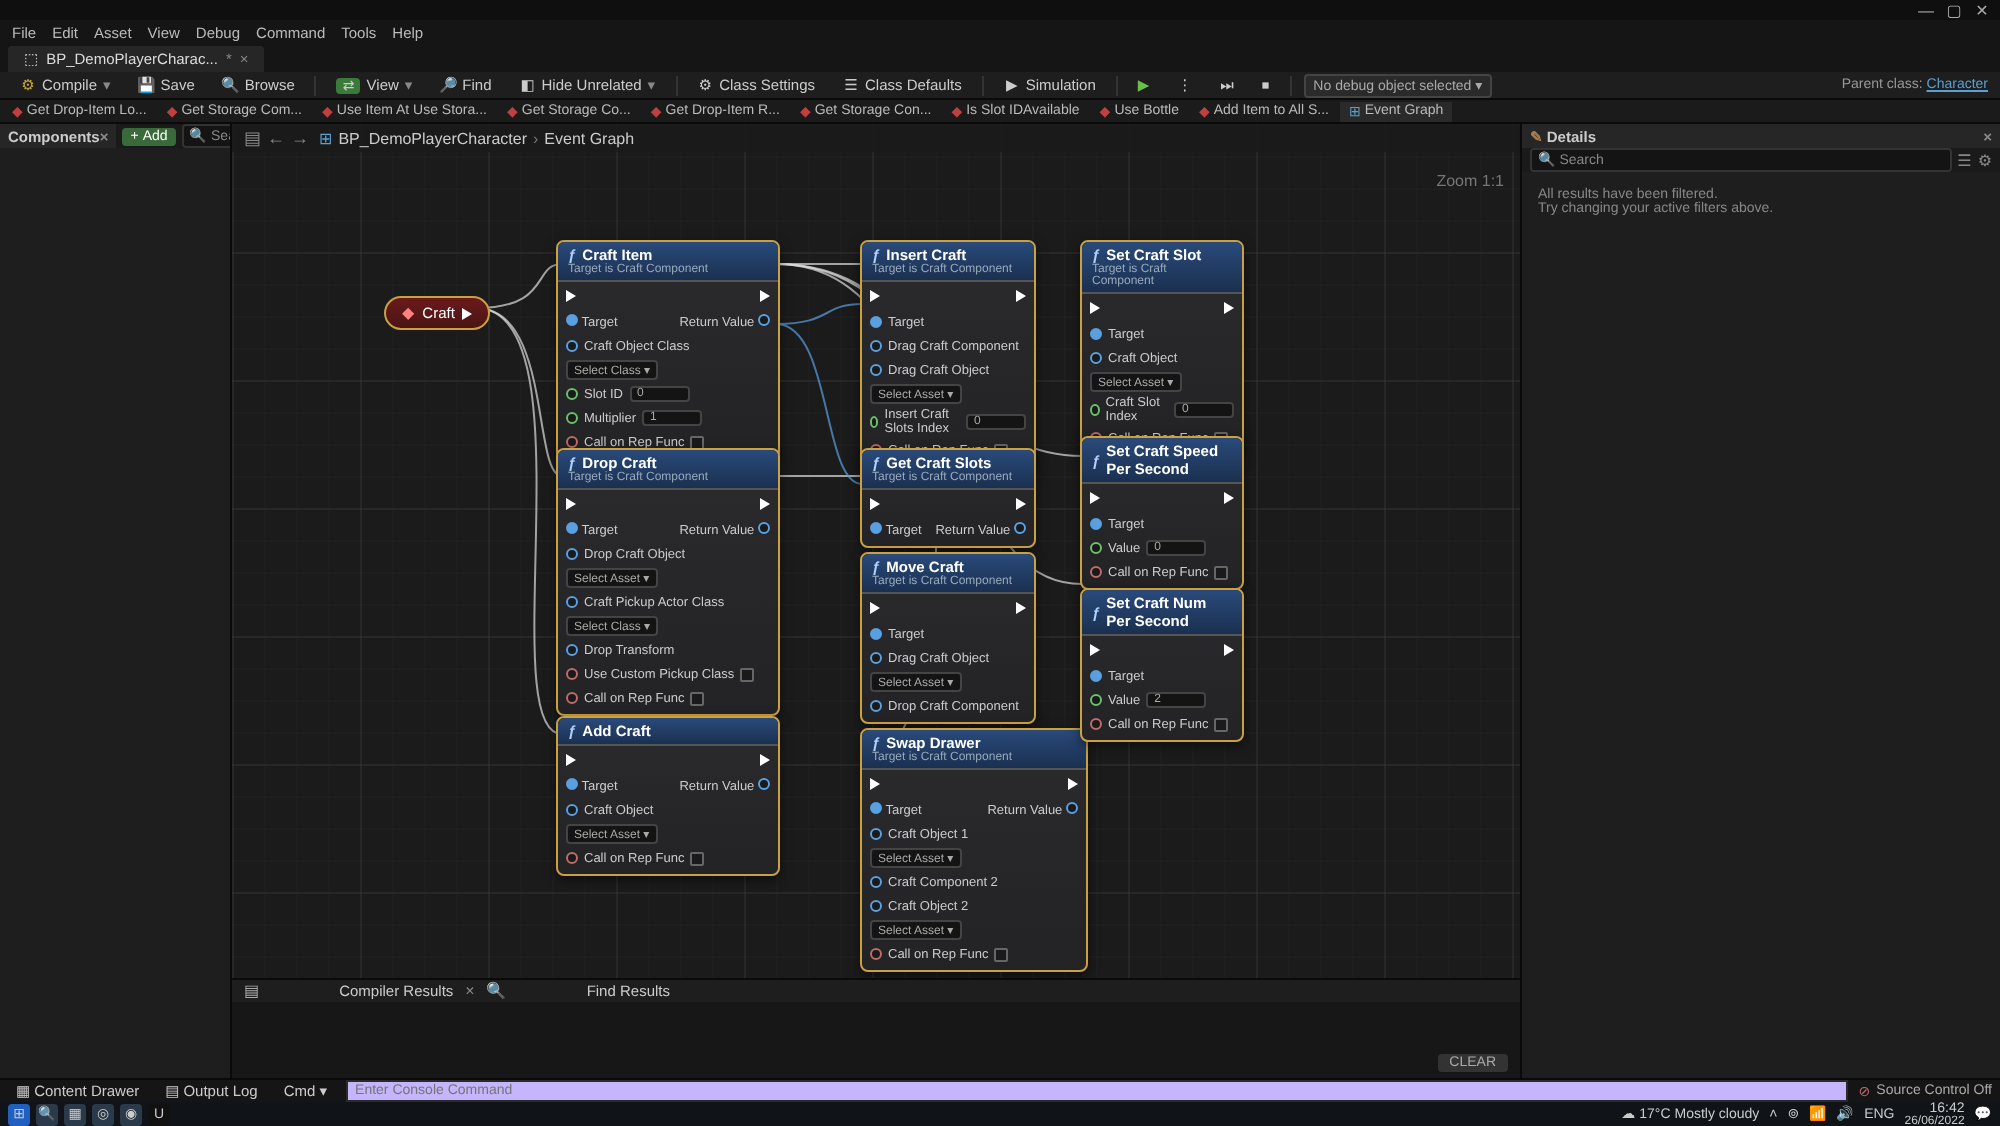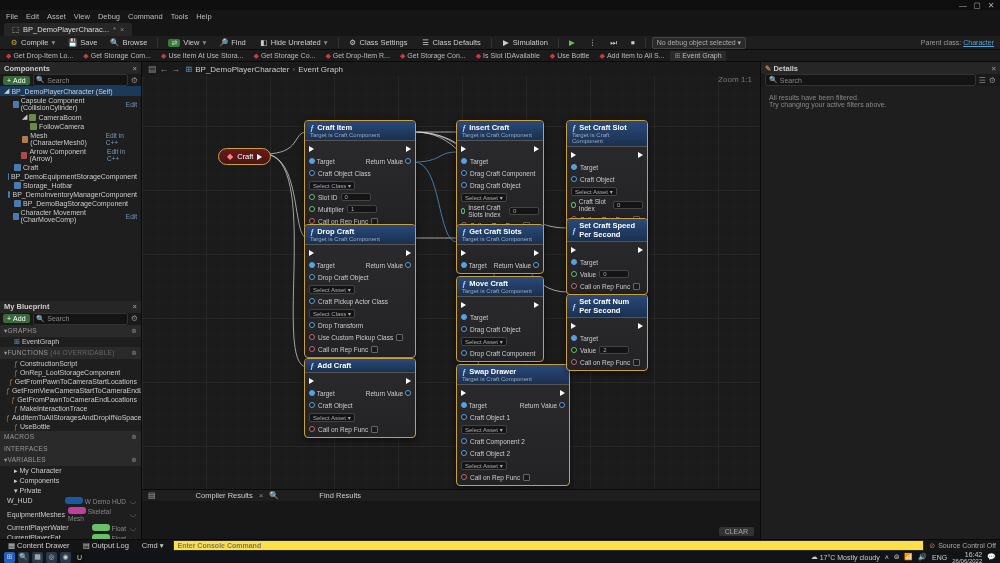--- a/index.html
+++ b/index.html
@@ -29,21 +29,21 @@
 .parent-class { margin-left: auto; font-size: 7px; color: #999; }
 .parent-class .link { color: #5aa0d0; text-decoration: underline; cursor: pointer; }
 
 .secondbar { height: 12px; background: #1b1b1b; display: flex; align-items: center; gap: 2px; padding: 0 2px; border-bottom: 1px solid #0a0a0a; }
 .sec-btn { display: flex; align-items: center; gap: 2px; padding: 1px 4px; font-size: 7px; color: #bbb; cursor: pointer; }
 .sec-btn .ev { color: #c04040; }
 
 .main-layout { display: flex; height: calc(563px - 10px - 12px - 14px - 14px - 12px - 12px - 12px); }
 
 
-.left-panel { width: 142px; background: #1e1e1e; border-right: 1px solid #0a0a0a; display: flex; flex-direction: column; overflow: hidden; }
+.left-panel { width: 116px; background: #1e1e1e; border-right: 1px solid #0a0a0a; display: flex; flex-direction: row; overflow: hidden; }
 .panel-header { height: 12px; background: #262626; display: flex; align-items: center; padding: 0 4px; font-size: 7.5px; color: #ccc; font-weight: 600; }
 .panel-header .x { margin-left: auto; color: #888; cursor: pointer; }
 .panel-toolbar { height: 12px; background: #1a1a1a; display: flex; align-items: center; gap: 3px; padding: 0 3px; }
 .add-btn { background: #3a6a3a; color: #fff; padding: 1px 4px; border-radius: 2px; font-size: 7px; display: flex; align-items: center; gap: 2px; cursor: pointer; }
 .search-mini { flex: 1; background: #141414; border: 1px solid #333; border-radius: 2px; padding: 1px 3px; font-size: 7px; color: #888; display: flex; align-items: center; gap: 2px; }
 .tree { flex: 1; overflow-y: auto; font-size: 7px; }
 .tree-item { display: flex; align-items: center; padding: 1px 4px; gap: 2px; cursor: pointer; color: #ccc; }
 .tree-item.sel { background: #1b3a5a; }
 .tree-item .indent1 { width: 8px; }
 .tree-item .indent2 { width: 16px; }
@@ -74,21 +74,21 @@
     linear-gradient(rgba(40,40,40,.25) 1px, transparent 1px),
     linear-gradient(90deg, rgba(40,40,40,.25) 1px, transparent 1px);
   background-size: 64px 64px, 64px 64px, 16px 16px, 16px 16px;
   overflow: hidden;
 }
 .graph-toolbar { position: absolute; top: 0; left: 0; right: 0; height: 14px; background: rgba(26,26,26,.85); display: flex; align-items: center; gap: 5px; padding: 0 6px; z-index: 10; }
 .graph-nav { display: flex; gap: 3px; }
 .graph-nav span { color: #888; cursor: pointer; font-size: 9px; }
 .breadcrumb { font-size: 8px; color: #ccc; display: flex; align-items: center; gap: 3px; }
 .breadcrumb .sep { color: #777; }
-.zoom-label { position: absolute; top: 13px; right: 8px; font-size: 8px; color: #777; }
+.zoom-label { position: absolute; top: 24px; right: 8px; font-size: 8px; color: #777; }
 .blueprint-watermark { position: absolute; right: 12px; bottom: 12px; font-size: 26px; font-weight: 800; color: rgba(140,160,180,.18); letter-spacing: 1px; }
 
 
 .node { position: absolute; border: 1px solid #caa040; border-radius: 4px; background: linear-gradient(180deg, #2b2b2e 0%, #232326 100%); box-shadow: 0 2px 6px rgba(0,0,0,.5); }
 .node-header { background: linear-gradient(180deg, #2a4a7a 0%, #1a3050 100%); padding: 2px 5px; border-radius: 3px 3px 0 0; border-bottom: 1px solid #555; }
 .node-title { font-size: 7.5px; color: #fff; font-weight: 600; display: flex; align-items: center; gap: 3px; }
 .node-title .fn-icon { color: #b0d0ff; }
 .node-subtitle { font-size: 6px; color: #9ab; }
 .node-body { padding: 3px 4px; display: flex; flex-direction: column; gap: 2px; min-height: 10px; }
 .pin-row { display: flex; align-items: center; gap: 3px; font-size: 6.5px; color: #ccc; min-height: 10px; }
@@ -118,21 +118,21 @@
 
 
 .compiler-bar { height: 12px; background: #1e1e1e; border-top: 1px solid #0a0a0a; display: flex; align-items: center; gap: 6px; padding: 0 6px; }
 .compiler-bar .label { font-size: 7.5px; color: #ccc; margin-left: 34px; }
 .compiler-body { height: 38px; background: #171717; position: relative; }
 .clear-btn { position: absolute; right: 6px; bottom: 3px; background: #333; padding: 1px 6px; border-radius: 2px; font-size: 7px; color: #aaa; cursor: pointer; }
 
 
 .bottombar { height: 12px; background: #151515; display: flex; align-items: center; gap: 5px; padding: 0 4px; border-top: 1px solid #0a0a0a; }
 .bottom-btn { display: flex; align-items: center; gap: 2px; font-size: 7.5px; color: #ccc; cursor: pointer; padding: 1px 4px; }
-.cmd-input { flex: 1; background: #fde047; border: 1px solid #2a2a2a; padding: 1px 4px; font-size: 7px; color: #666; font-weight: bold; }
+.cmd-input { flex: 1; background: #c4b5fd; border: 1px solid #2a2a2a; padding: 1px 4px; font-size: 7px; color: #666; }
 .source-ctrl { margin-left: auto; display: flex; align-items: center; gap: 3px; font-size: 7px; color: #aaa; }
 
 .taskbar { height: 12px; background: #101418; display: flex; align-items: center; padding: 0 4px; gap: 3px; }
 .task-icon { width: 11px; height: 11px; border-radius: 2px; background: #2a3a4a; display: flex; align-items: center; justify-content: center; font-size: 7px; cursor: pointer; }
 .task-right { margin-left: auto; display: flex; align-items: center; gap: 5px; font-size: 7px; color: #ccc; }
 .weather { display: flex; align-items: center; gap: 2px; }
 .clock { text-align: right; line-height: 1; }
 </style>
 </head>
 <body>

